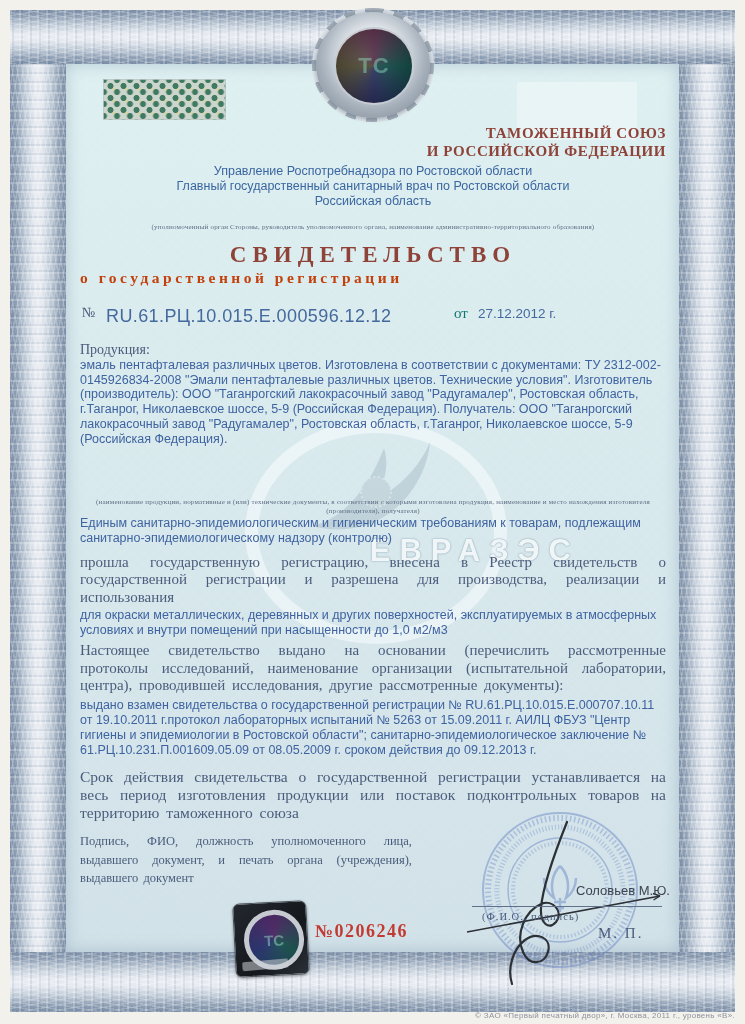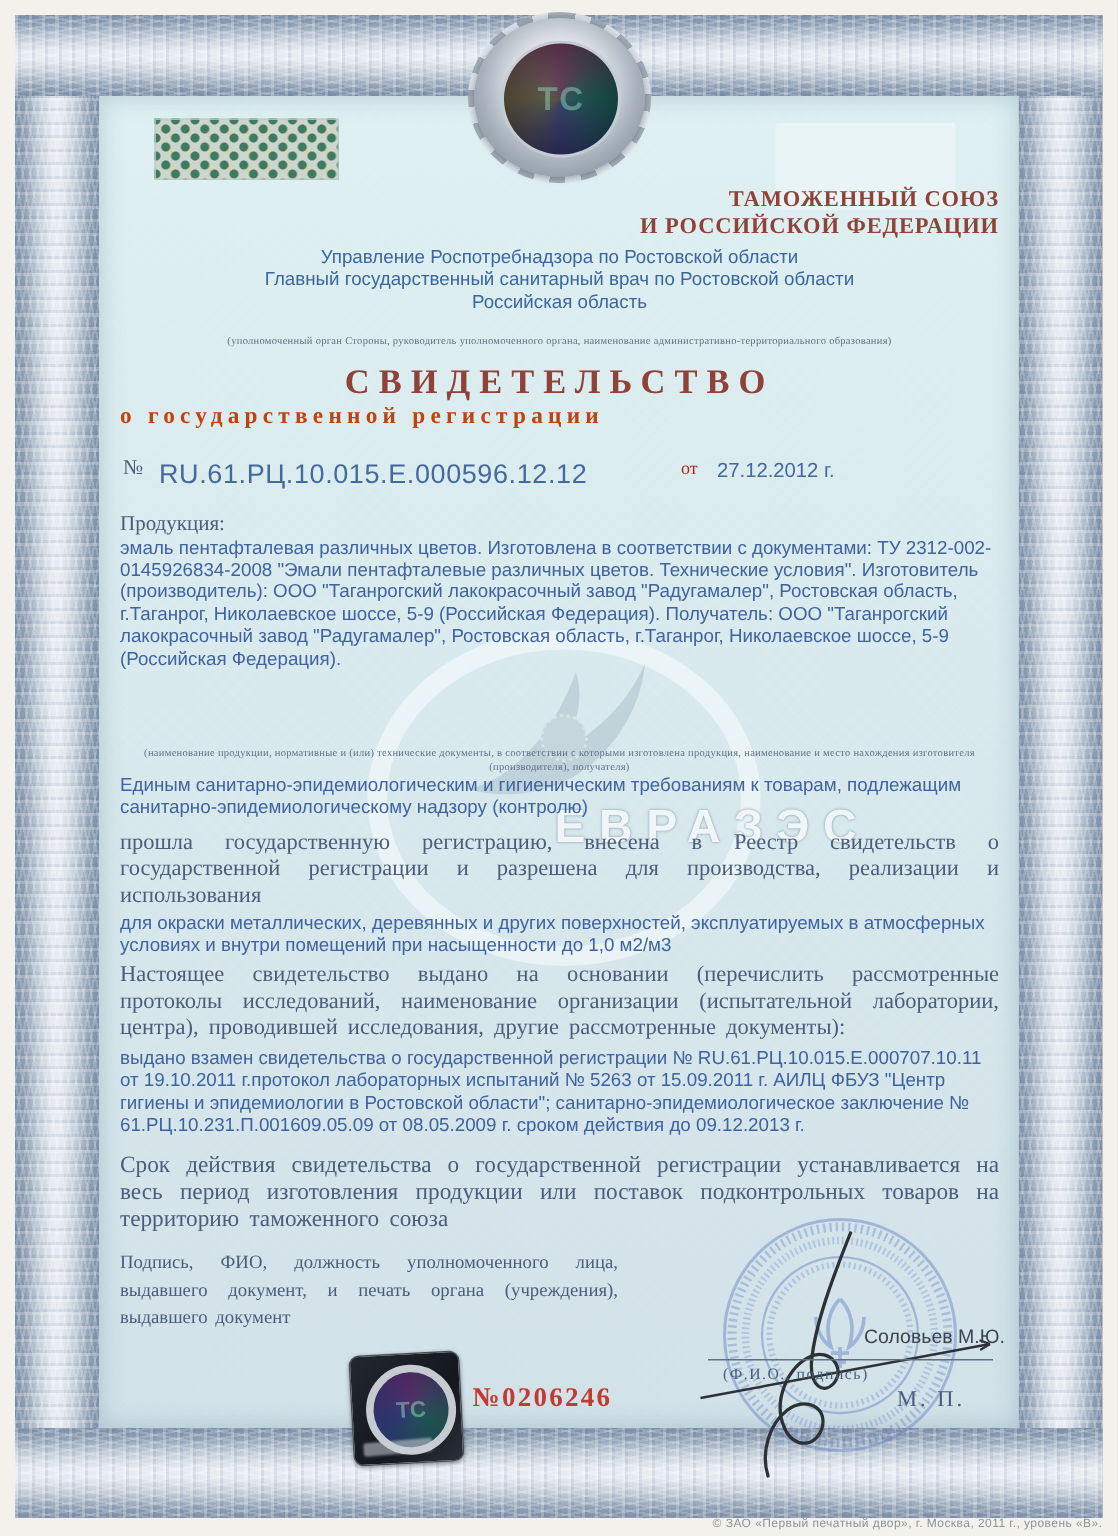--- a/index.html
+++ b/index.html
@@ -78,21 +78,21 @@
   .hdr{ text-align:right;font-weight:bold;font-size:15px;line-height:18px;color:#8e4238;letter-spacing:.6px;}
   .auth{text-align:center;font-family:"Liberation Sans",sans-serif;font-size:12.5px;line-height:15px;color:#3a66a0;margin-top:0;}
   .auth-first{margin-top:4px;}
   .fineprint{text-align:center;font-size:7px;line-height:9px;color:#5f6e85;letter-spacing:.2px;}
   .note1{margin-top:14px;}
   .title{margin-top:10px;text-align:center;font-weight:bold;font-size:23px;line-height:26px;color:#8e4238;letter-spacing:6px;}
   .subtitle{font-weight:bold;font-size:15.5px;line-height:19px;color:#c2410c;letter-spacing:3.5px;}
   .numrow{position:relative;margin-top:18px;height:18px;}
   .numrow .no{position:absolute;left:2px;top:0;font-size:14px;color:#4b5c7c;}
   .numrow .numval{position:absolute;left:26px;top:1px;font-family:"Liberation Sans",sans-serif;font-size:18px;color:#44699f;letter-spacing:.4px;}
-  .numrow .ot{position:absolute;left:374px;top:0;font-size:12px;color:#b91c1c;}
+  .numrow .ot{position:absolute;left:374px;top:0;font-size:15px;color:#0f766e;}
   .numrow .dateval{position:absolute;left:398px;top:1px;font-family:"Liberation Sans",sans-serif;font-size:13.5px;color:#44699f;}
   .label-serif{margin-top:18px;font-size:14px;line-height:17px;color:#4b5c7c;}
   .typed{font-family:"Liberation Sans",sans-serif;font-size:12.5px;line-height:14.7px;color:#3e63a1;}
   .note2{margin-top:52px;}
   .conforms{font-size:15px;line-height:18px;color:#4b5c7c;}
   .para{margin-top:8px;font-size:15px;line-height:17.5px;color:#4b5c7c;text-align:justify;word-spacing:3px;}
   .usage{margin-top:2px;line-height:15px;}
   .basis-label{margin-top:4px;}
   .basis-text{margin-top:3px;line-height:15.2px;}
   .validity{margin-top:10px;font-size:15.5px;line-height:18px;}

